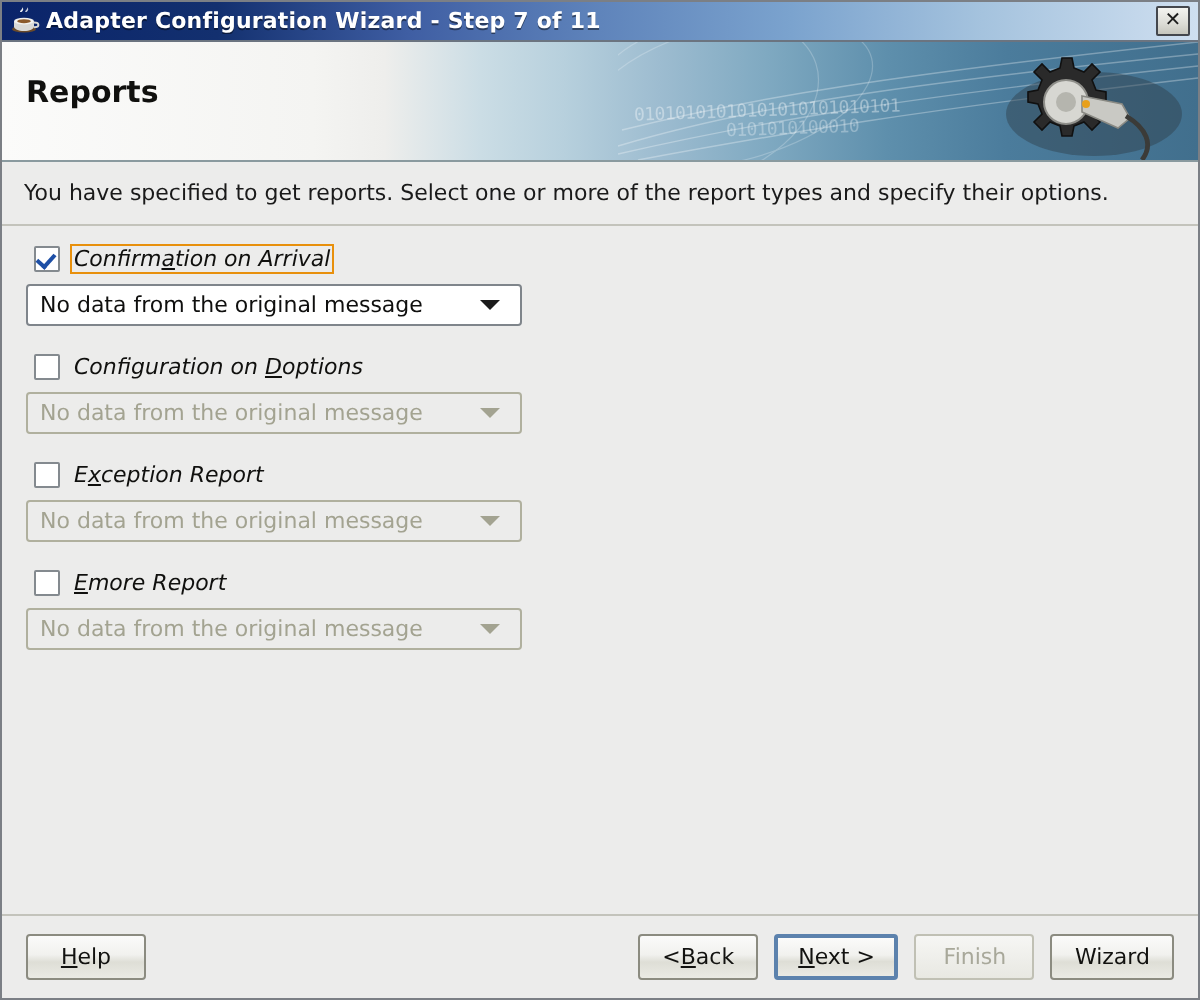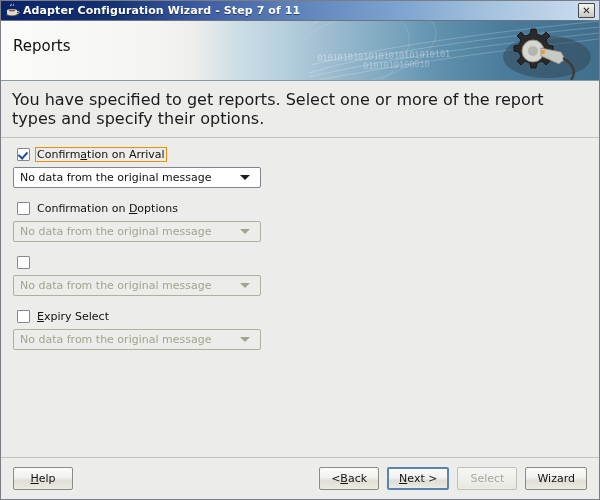--- a/index.html
+++ b/index.html
@@ -86,21 +86,21 @@
         #fbfbfa 0%, #f4f4f2 26%, #eeeeec 32%,
         #cbdde5 40%, #b7d0dd 47%, #9dbcd0 55%,
         #7fa9c1 64%, #5e8fac 74%, #4b7c9c 84%, #416f8d 100%);
     border-bottom: 1px solid #8a9a9f;
   }
   .banner-title {
     position: absolute;
     left: 12px;
     top: 16px;
     font-size: 15px;
-    font-weight: normal;
+    font-weight: bold;
     color: #10100e;
     font-family: "DejaVu Sans", "Liberation Sans", sans-serif;
   }
   .banner-art {
     position: absolute;
     right: 0;
     top: 0;
     width: 290px;
     height: 59px;
   }
@@ -112,21 +112,21 @@
     letter-spacing: -0.3px;
     white-space: nowrap;
     pointer-events: none;
   }
   .binary-1 { left: 8px;  top: 30px; transform: rotate(-2deg); }
   .binary-2 { left: 54px; top: 39px; transform: rotate(-2deg); opacity: 0.8; }
 
   
   .instruction {
     padding: 9px 12px 9px 11px;
-    font-size: 16px;
+    font-size: 11px;
     color: #1a1a1a;
     background: #ececeb;
     border-bottom: 1px solid #c3c3bb;
   }
 
   
   .content {
     flex: 1 1 auto;
     background: #ececeb;
     padding: 8px 12px 0 12px;
@@ -163,20 +163,21 @@
     border: solid #1d4fa6;
     border-width: 0 2px 2px 0;
     transform: rotate(42deg);
   }
   .check-label {
     font-size: 11px;
     color: #10100e;
     padding: 1px 2px 1px 2px;
     line-height: 13px;
     white-space: nowrap;
+    font-style: italic;
   }
   .check-label.focused {
     border: 1px solid #e8900c;
     padding: 0px 1px 0px 1px;
   }
   .mnem { text-decoration: underline; }
 
   .combo {
     margin-top: 4px;
     width: 248px;
@@ -321,42 +322,43 @@
       </div>
       <div class="combo">
         <span class="combo-text">No data from the original message</span>
         <span class="combo-arrow"></span>
       </div>
     </div>
 
     <div class="option-group">
       <div class="check-row">
         <span class="checkbox"></span>
-        <span class="check-label"><span>Confirmation on </span><span class="mnem">D</span><span>options</span></span>
+        <span class="check-label"><span>Configuration on </span><span class="mnem">D</span><span>options</span></span>
       </div>
       <div class="combo disabled">
         <span class="combo-text">No data from the original message</span>
         <span class="combo-arrow"></span>
       </div>
     </div>
 
     <div class="option-group">
       <div class="check-row">
         <span class="checkbox"></span>
+        <span class="check-label"><span>E</span><span class="mnem">x</span><span>ception Report</span></span>
       </div>
       <div class="combo disabled">
         <span class="combo-text">No data from the original message</span>
         <span class="combo-arrow"></span>
       </div>
     </div>
 
     <div class="option-group">
       <div class="check-row">
         <span class="checkbox"></span>
-        <span class="check-label"><span></span><span class="mnem">E</span><span>xpiry Select</span></span>
+        <span class="check-label"><span></span><span class="mnem">E</span><span>more Report</span></span>
       </div>
       <div class="combo disabled">
         <span class="combo-text">No data from the original message</span>
         <span class="combo-arrow"></span>
       </div>
     </div>
 
   </div>
 
   <div class="buttonbar">
@@ -372,19 +374,19 @@
           <span class="mnem">B</span>
           <span>ack</span>
         </div>
 
       <div class="btn default">
           <span></span>
           <span class="mnem">N</span>
           <span>ext &gt;</span>
         </div>
 
-      <div class="btn disabled">Select</div>
+      <div class="btn disabled">Finish</div>
 
       <div class="btn">Wizard</div>
     </div>
   </div>
 
 </div>
 
 </body></html>

